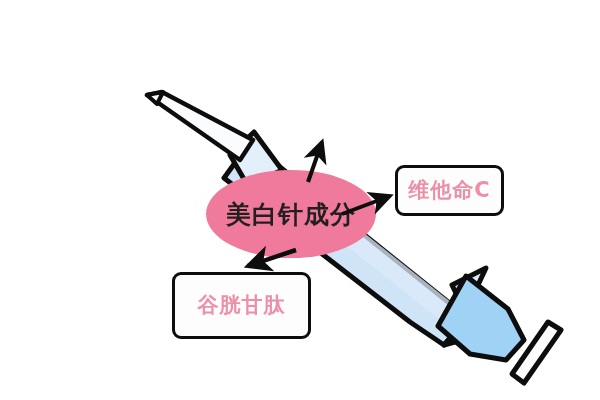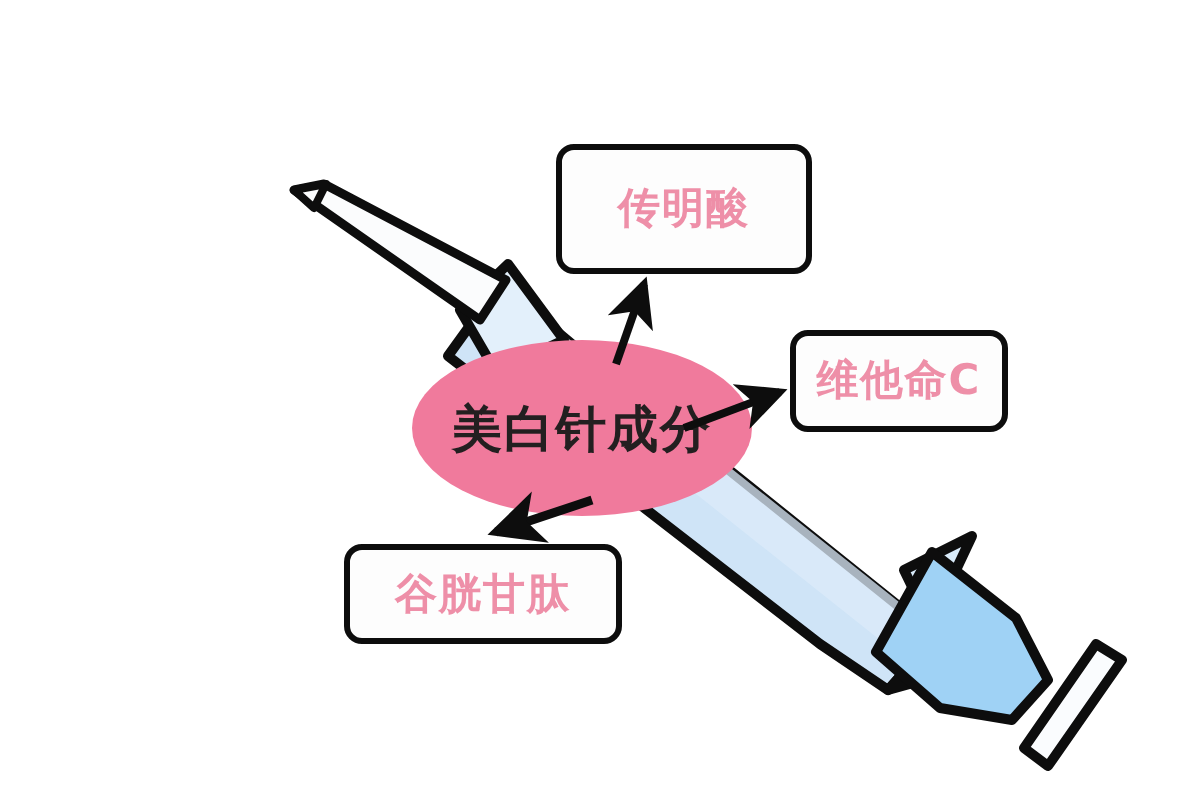--- a/index.html
+++ b/index.html
@@ -52,21 +52,21 @@
   #callout-vitaminc {
     left: 395px;
     top: 165px;
     width: 109px;
     height: 51px;
   }
   #callout-glutathione {
     left: 172px;
     top: 272px;
     width: 139px;
-    height: 50px;
+    height: 67px;
   }
   
   #center-bubble {
     position: absolute;
     left: 206px;
     top: 170px;
     width: 170px;
     height: 88px;
     border-radius: 50%;
     display: flex;
@@ -117,23 +117,20 @@
       </marker>
     </defs>
 
     <line x1="308" y1="182" x2="322" y2="142" stroke="#0D0D0D" stroke-width="4" marker-end="url(#ah)"></line>
 
     <line x1="342" y1="214" x2="390" y2="196" stroke="#0D0D0D" stroke-width="4" marker-end="url(#ah)"></line>
 
     <line x1="296" y1="250" x2="248" y2="266" stroke="#0D0D0D" stroke-width="4.5" marker-end="url(#ah)"></line>
   </svg>
 
-  <div class="callout" id="callout-tranexamic">
-    <span class="callout-label" style="color:#EE8FA8;">传明酸</span>
-  </div>
 
   <div class="callout" id="callout-vitaminc">
     <span class="callout-label" style="color:#EE8FA8;">维他命C</span>
   </div>
 
   <div class="callout" id="callout-glutathione">
     <span class="callout-label" style="color:#EE8FA8;">谷胱甘肽</span>
   </div>
 
 </div>

